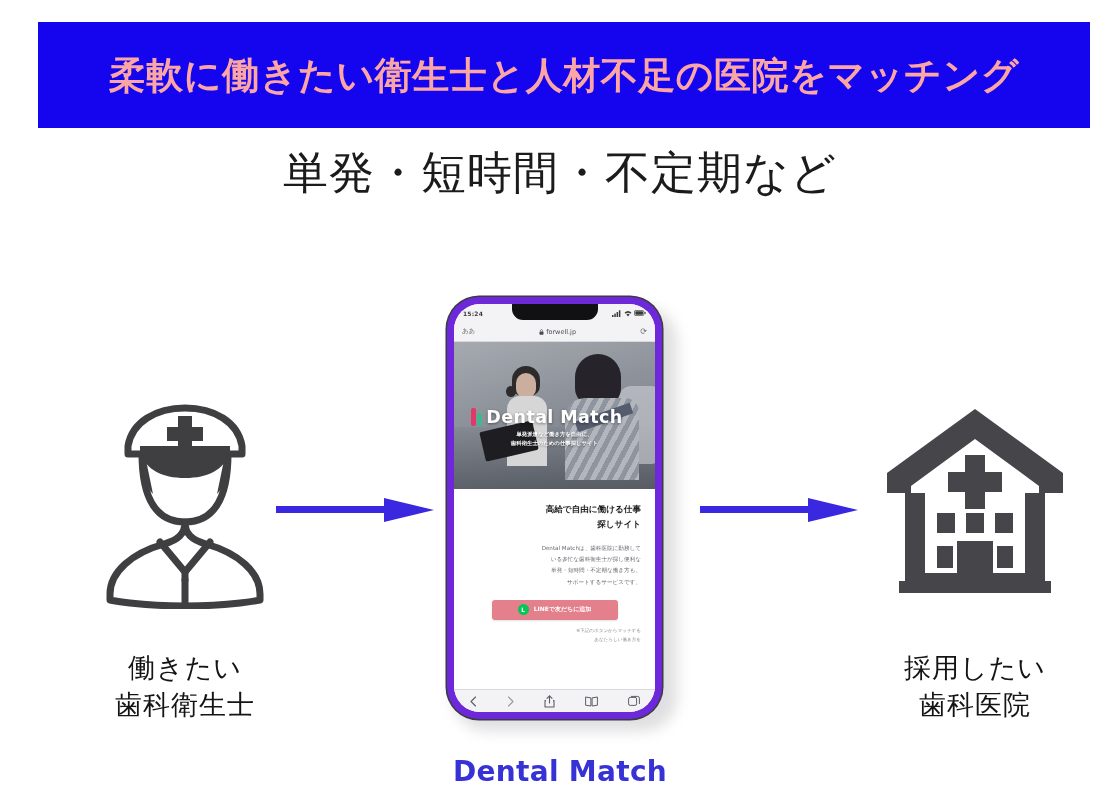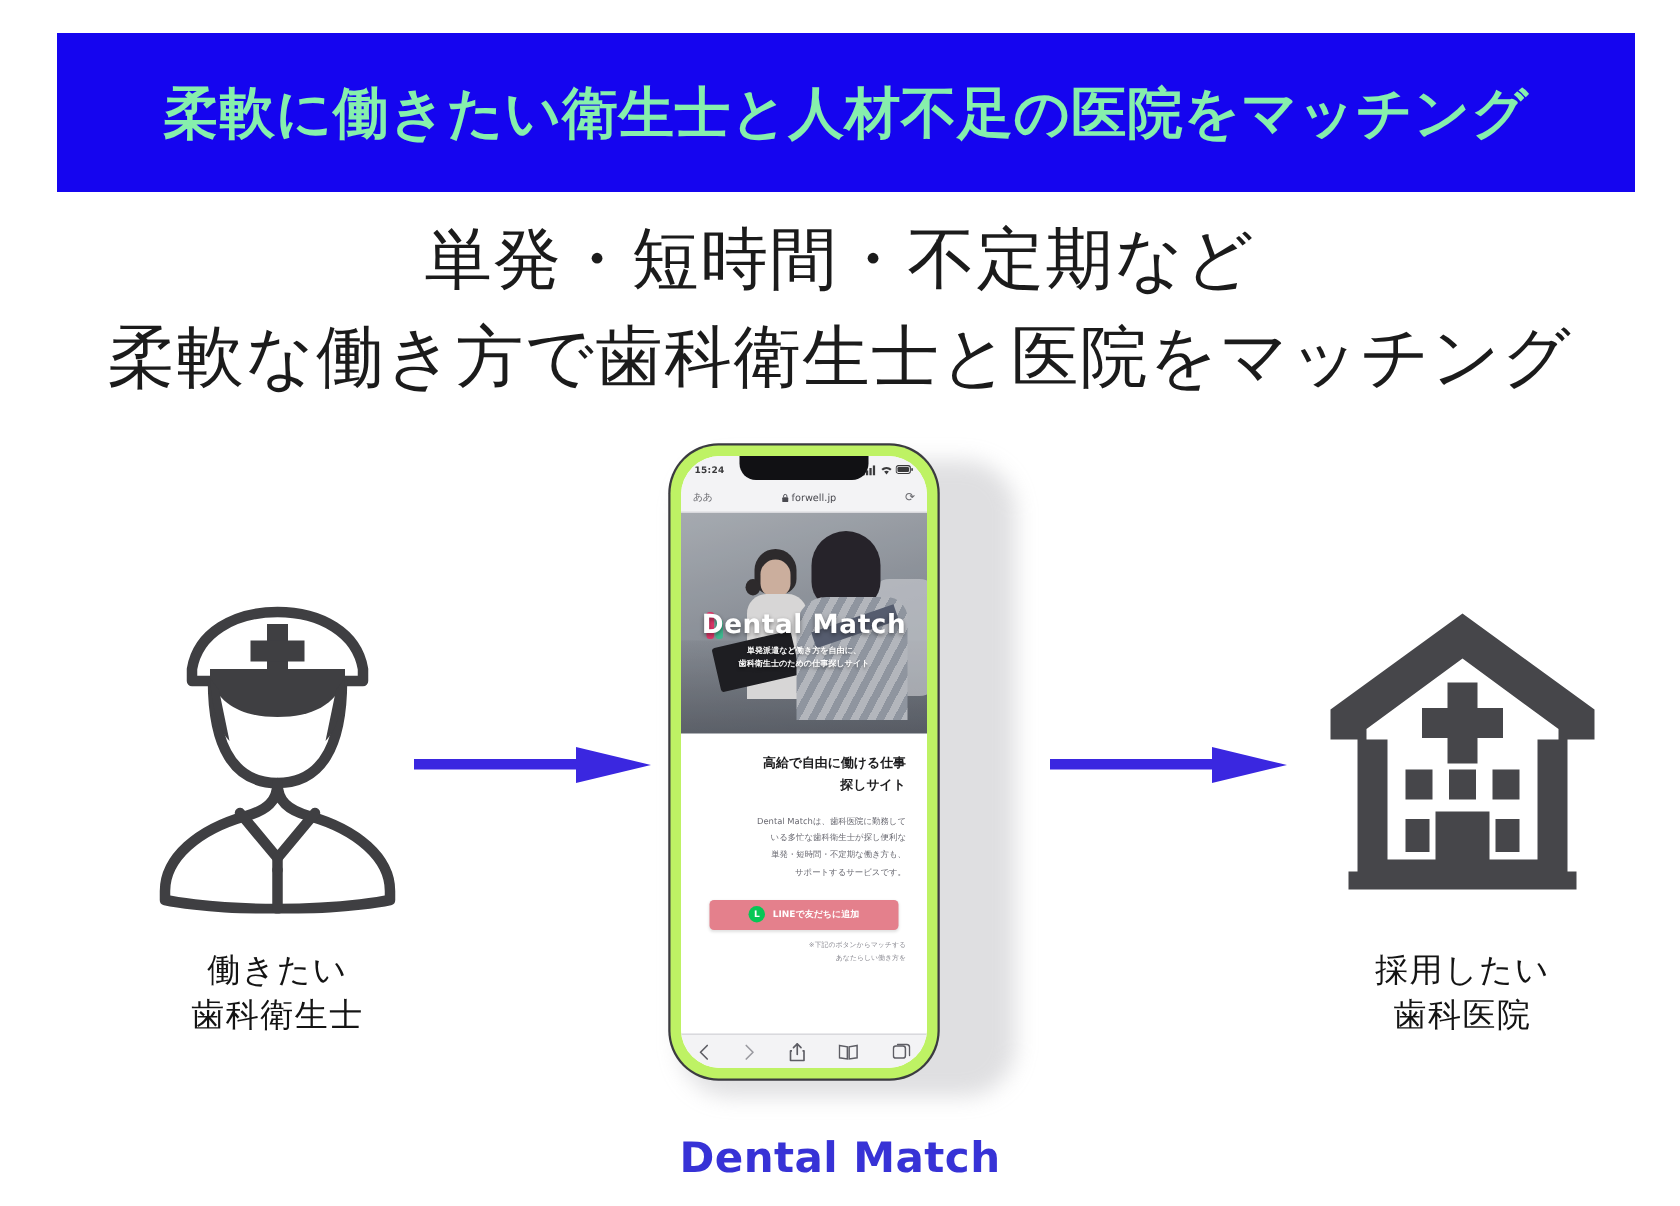--- a/index.html
+++ b/index.html
@@ -23,21 +23,21 @@
     top: 22px;
     width: 1052px;
     height: 106px;
     background: #1505ef;
     display: flex;
     align-items: center;
     justify-content: center;
     box-sizing: border-box;
   }
   .banner-title {
-    color: #86efac;
+    color: #fca5a5;
     font-size: 37px;
     font-weight: bold;
     letter-spacing: 0.5px;
     white-space: nowrap;
     line-height: 1;
   }
 
   
   .subtitle {
     position: absolute;
@@ -62,22 +62,22 @@
   .col-left  { left: 55px;  top: 385px; width: 260px; }
   .col-right { left: 845px; top: 385px; width: 260px; }
 
   .icon-box {
     height: 232px;
     display: flex;
     align-items: center;
     justify-content: center;
   }
   .caption {
-    margin-top: 16px;
-    font-size: 22px;
+    margin-top: 32px;
+    font-size: 27px;
     line-height: 1.38;
     color: #141414;
     letter-spacing: 1px;
   }
 
   
   .arrow {
     position: absolute;
     top: 497px;
     width: 160px;
@@ -101,24 +101,24 @@
     width: 224px;
     height: 424px;
     border-radius: 34px;
     background: rgba(150,150,155,0.30);
     filter: blur(7px);
   }
   .phone-body {
     position: absolute;
     left: 0;
     top: 0;
-    width: 178px;
+    width: 215px;
     height: 422px;
     border-radius: 32px;
-    background: #bef264;
+    background: #6d28d9;
     box-sizing: border-box;
     padding: 7px;
     box-shadow: 0 0 0 1.5px #3b3b40;
   }
   .phone-screen {
     position: relative;
     width: 100%;
     height: 100%;
     border-radius: 26px;
     overflow: hidden;
@@ -373,21 +373,20 @@
 </style>
 </head>
 <body>
 
 <div class="banner">
   <div class="banner-title">柔軟に働きたい衛生士と人材不足の医院をマッチング</div>
 </div>
 
 <div class="subtitle">
   <div class="subtitle-line">単発・短時間・不定期など</div>
-  <div class="subtitle-line">柔軟な働き方で歯科衛生士と医院をマッチング</div>
 </div>
 
 <div class="col col-left">
   <div class="icon-box">
     <svg width="175" height="215" viewBox="0 0 175 215">
       <g fill="none" stroke="#3f3f42" stroke-width="7" stroke-linejoin="round" stroke-linecap="round">
 
         <path d="M30 52 C34 28 58 14 87 14 C116 14 140 28 144 52 L144 60 L30 60 Z"></path>
 
         <path d="M44 60 C44 104 58 128 87 128 C116 128 130 104 130 60"></path>

